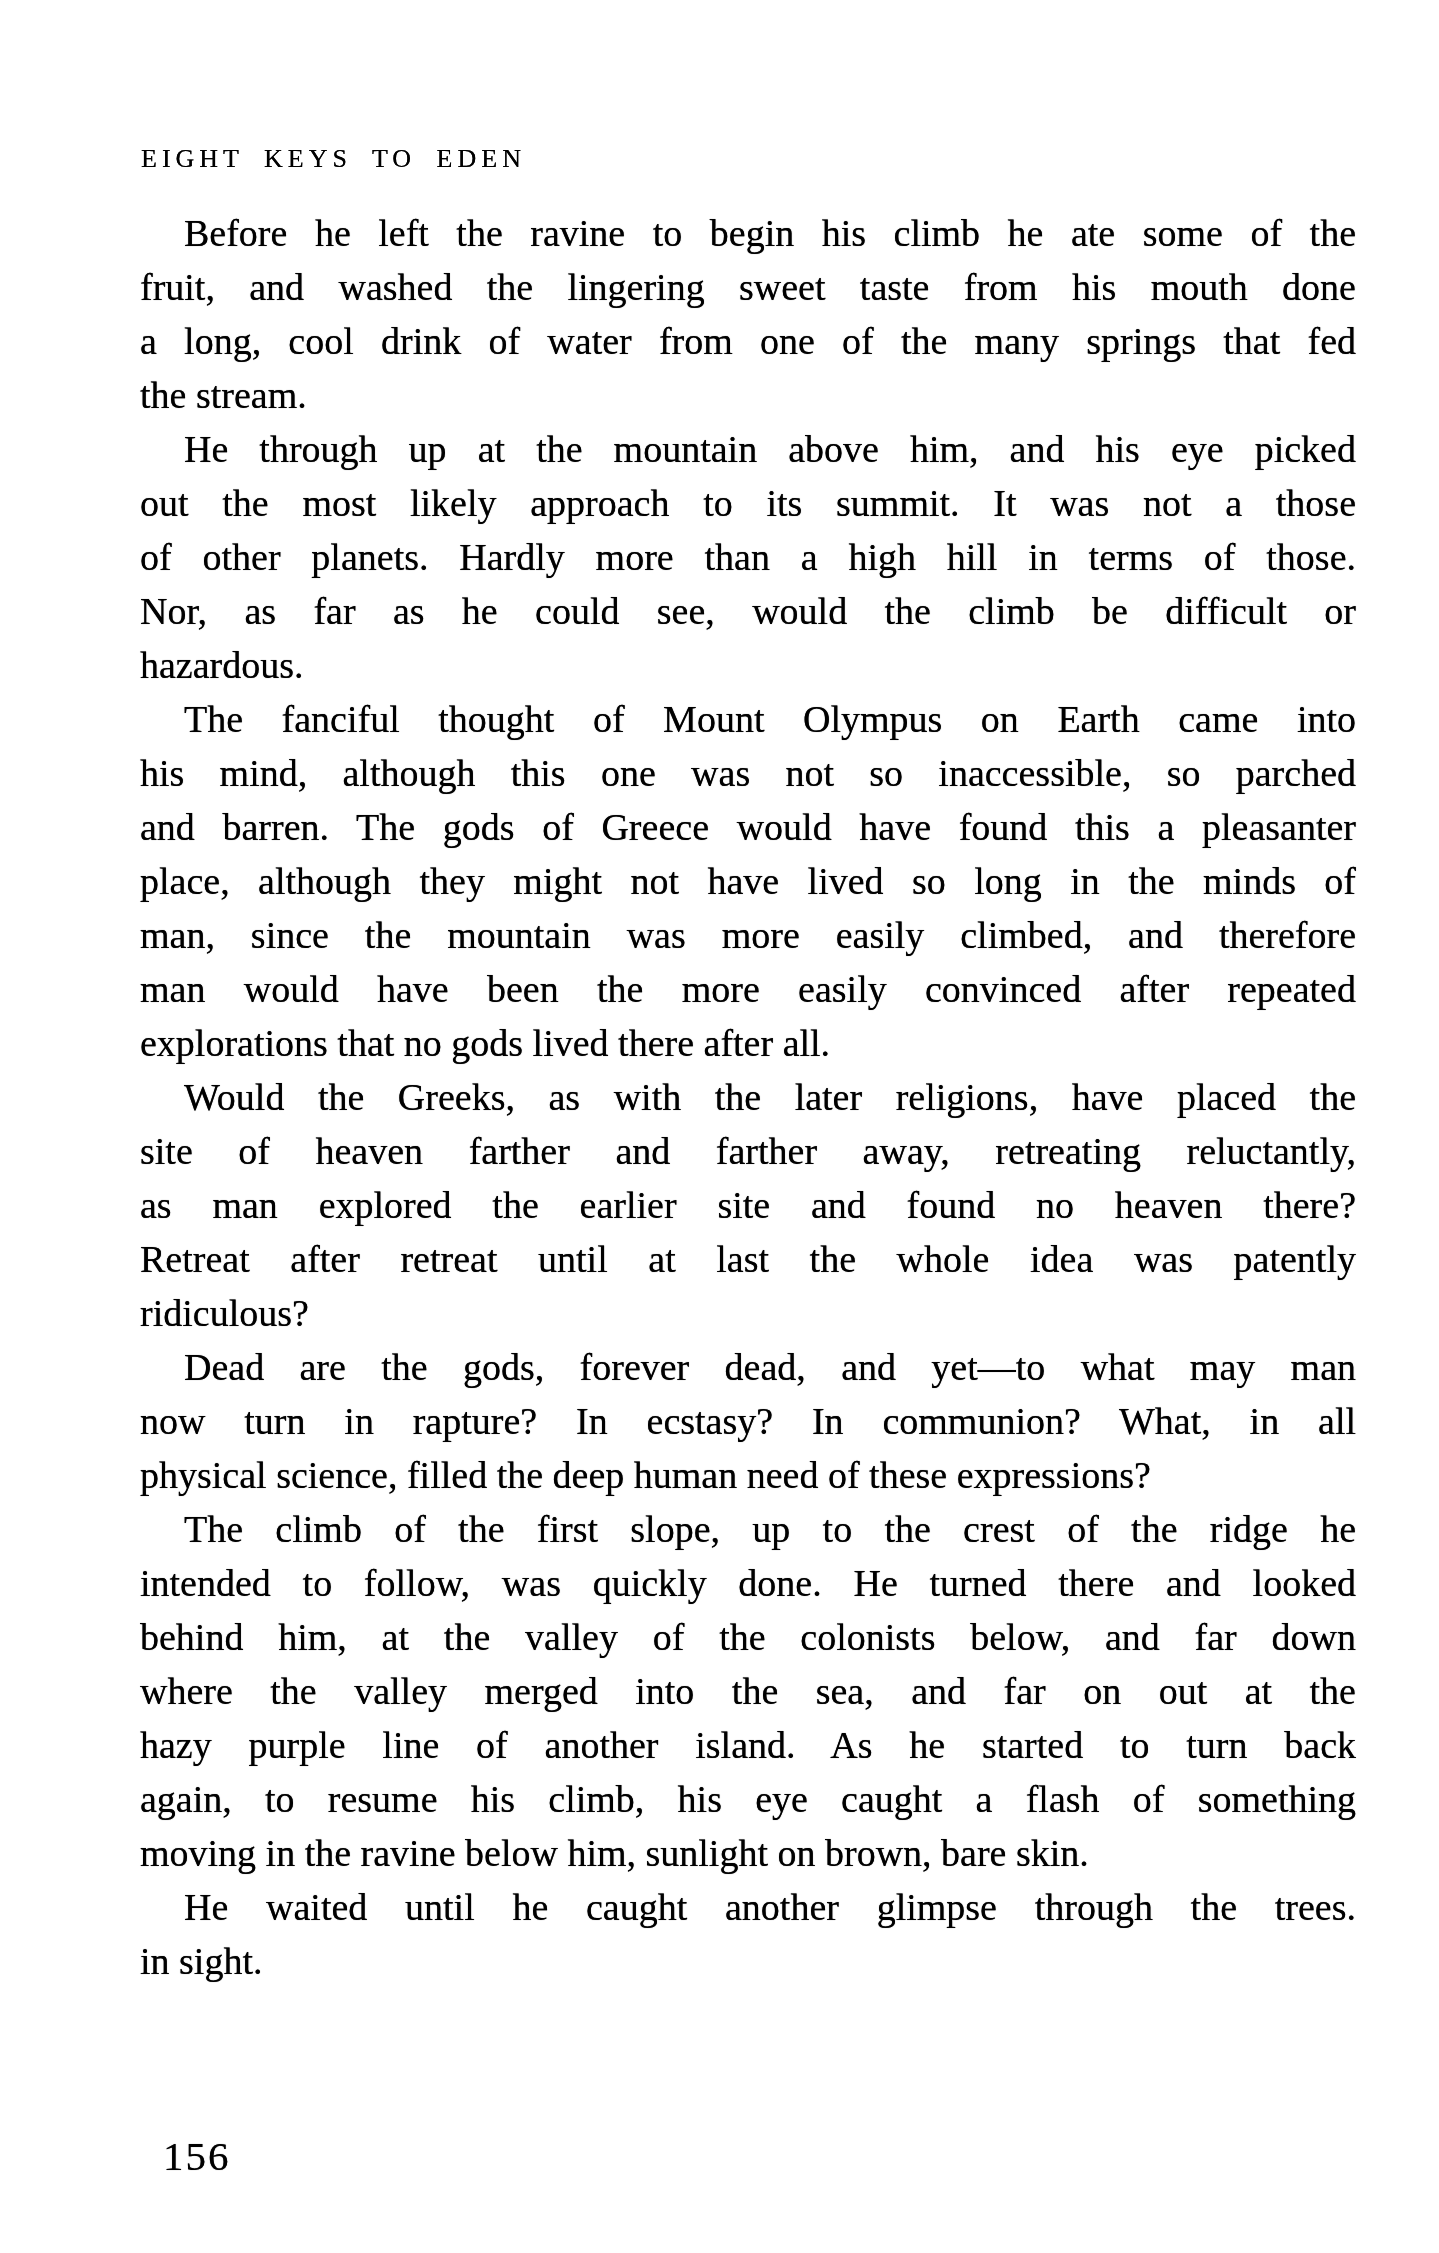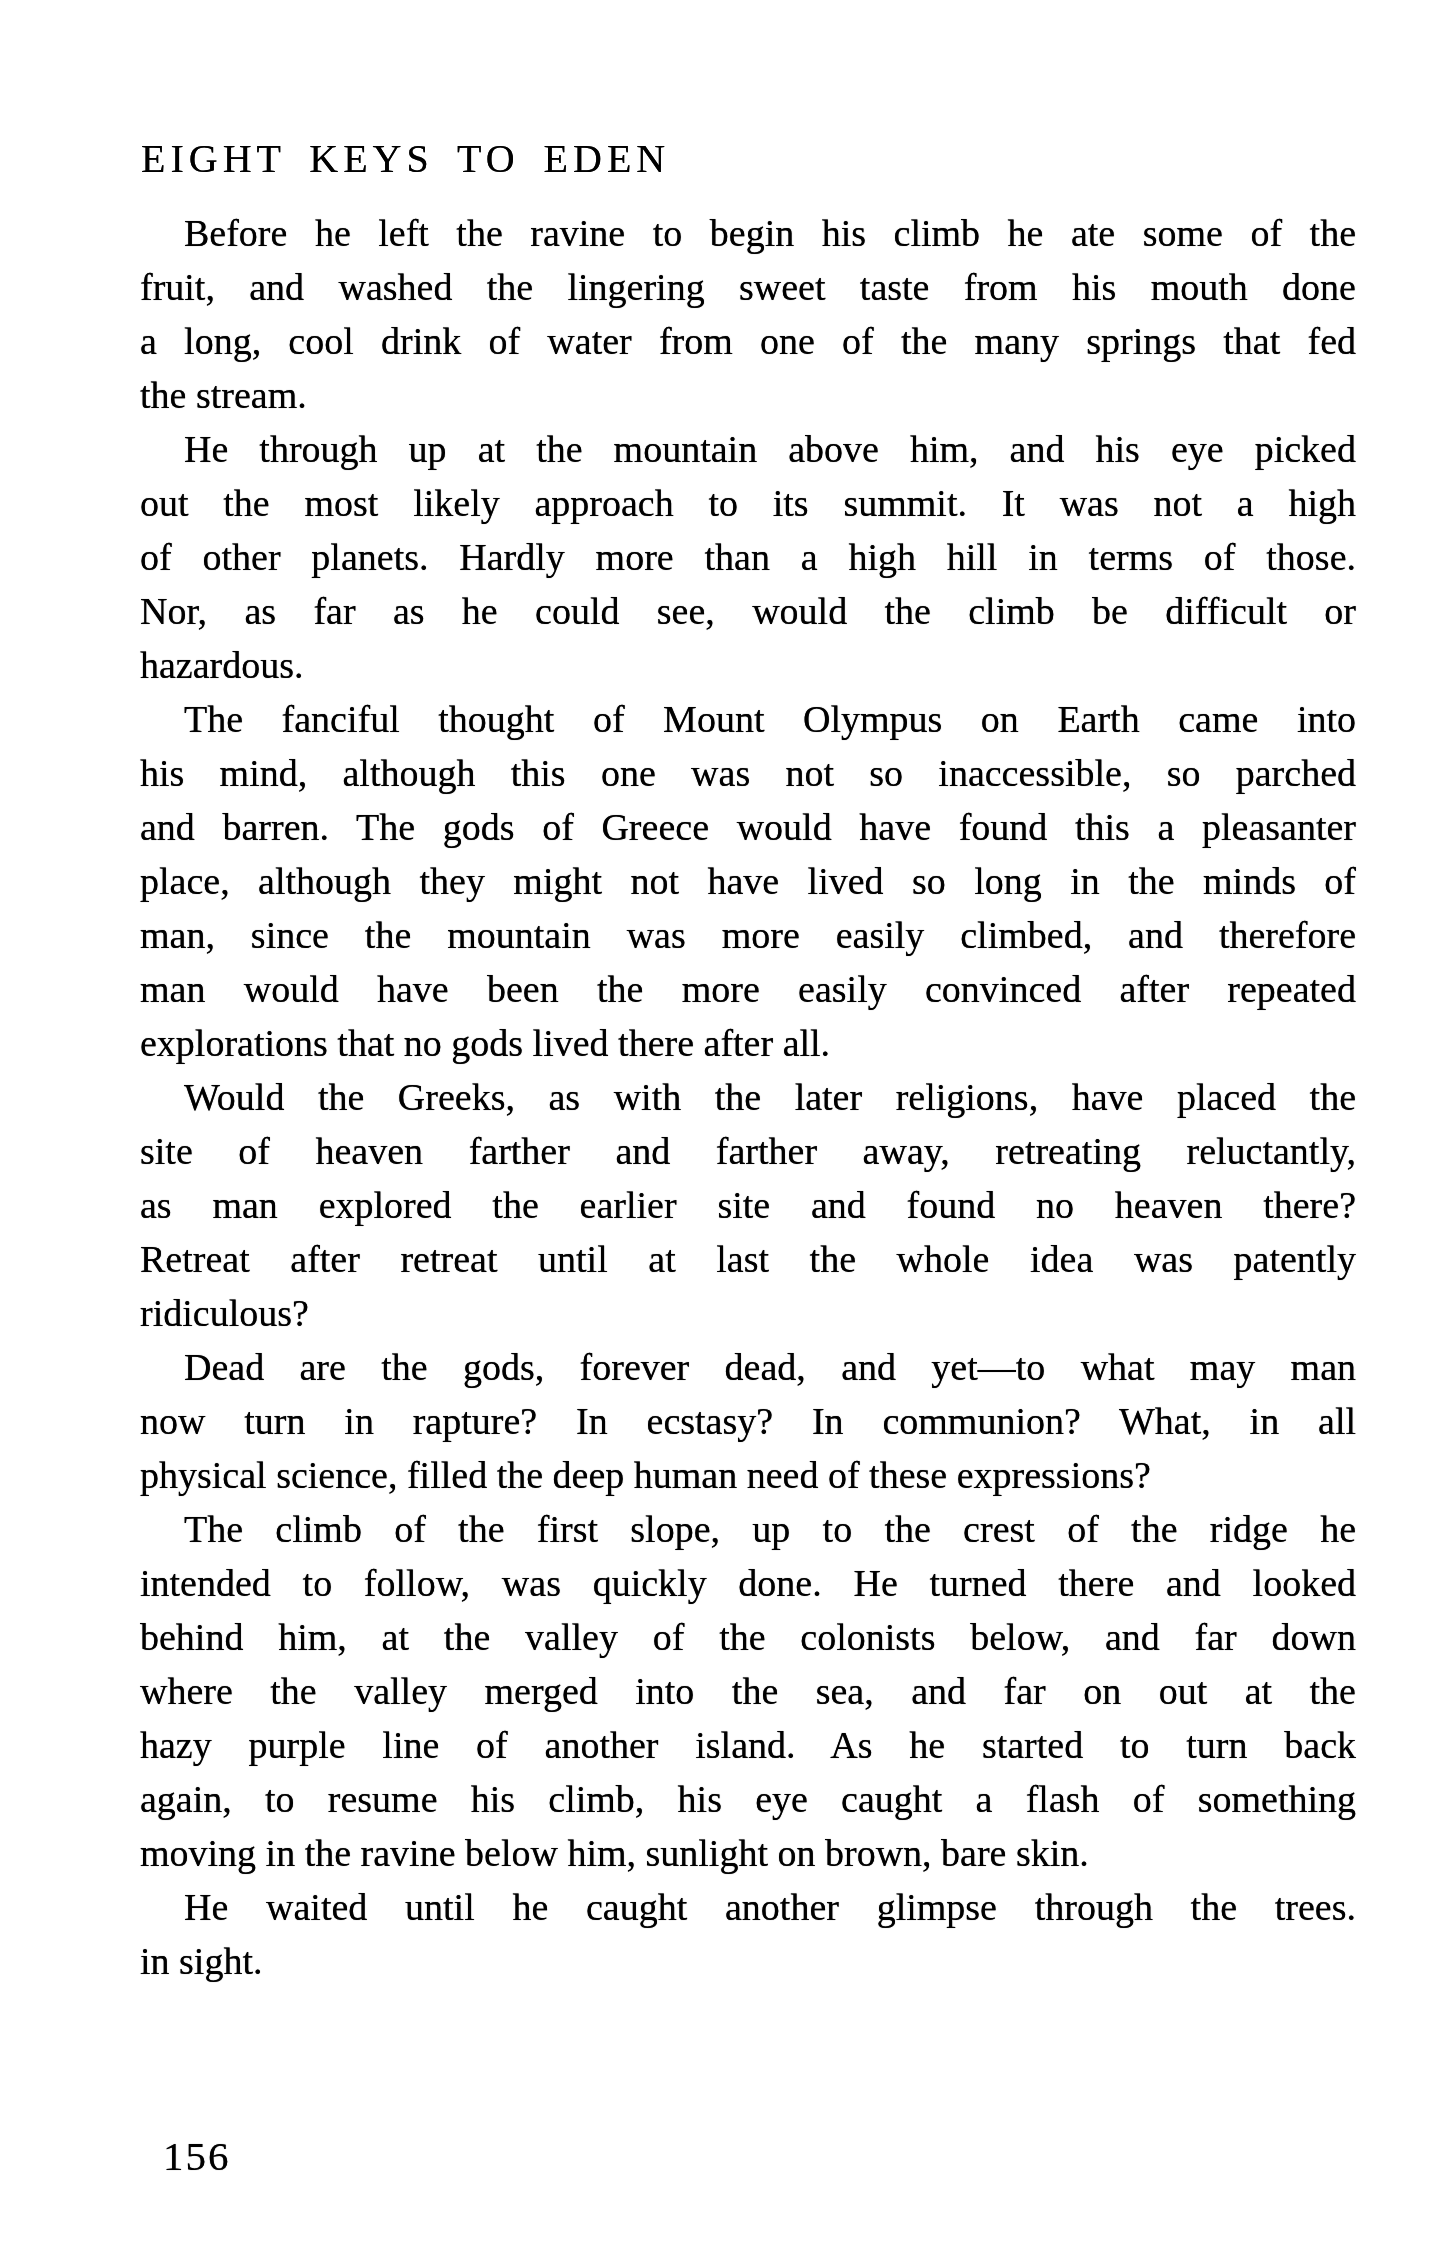--- a/index.html
+++ b/index.html
@@ -13,21 +13,21 @@
     height: 2253px;
     background: #ffffff;
     color: #000000;
     font-family: "Liberation Serif", "DejaVu Serif", serif;
     overflow: hidden;
   }
   .running-header {
     position: absolute;
     left: 141px;
     top: 143px;
-    font-size: 40px;
+    font-size: 26px;
     line-height: 32px;
     letter-spacing: 5px;
     word-spacing: 9px;
     white-space: nowrap;
     text-shadow: 0 0 0.6px rgba(0,0,0,0.85);
   }
   .body-text {
     position: absolute;
     left: 140px;
     top: 206px;
@@ -62,21 +62,21 @@
 
   <div class="body-text">
       <div class="para">
         <div class="line para-start">Before he left the ravine to begin his climb he ate some of the</div>
         <div class="line">fruit, and washed the lingering sweet taste from his mouth done</div>
         <div class="line">a long, cool drink of water from one of the many springs that fed</div>
         <div class="line para-end">the stream.</div>
       </div>
       <div class="para">
         <div class="line para-start">He through up at the mountain above him, and his eye picked</div>
-        <div class="line">out the most likely approach to its summit. It was not a high</div>
+        <div class="line">out the most likely approach to its summit. It was not a those</div>
         <div class="line">of other planets. Hardly more than a high hill in terms of those.</div>
         <div class="line">Nor, as far as he could see, would the climb be difficult or</div>
         <div class="line para-end">hazardous.</div>
       </div>
       <div class="para">
         <div class="line para-start">The fanciful thought of Mount Olympus on Earth came into</div>
         <div class="line">his mind, although this one was not so inaccessible, so parched</div>
         <div class="line">and barren. The gods of Greece would have found this a pleasanter</div>
         <div class="line">place, although they might not have lived so long in the minds of</div>
         <div class="line">man, since the mountain was more easily climbed, and therefore</div>

